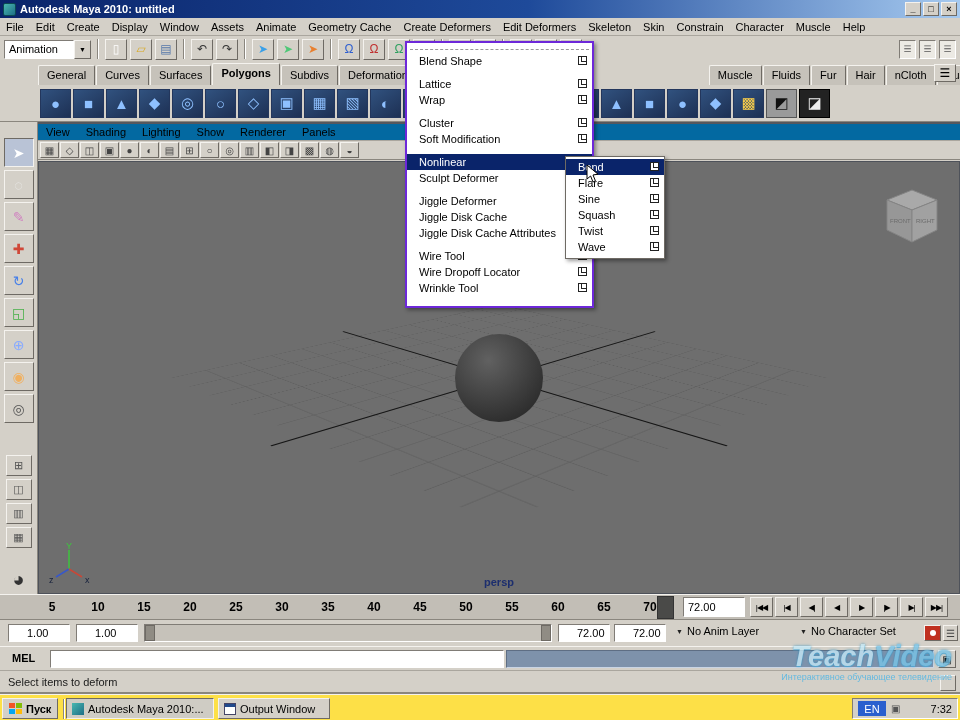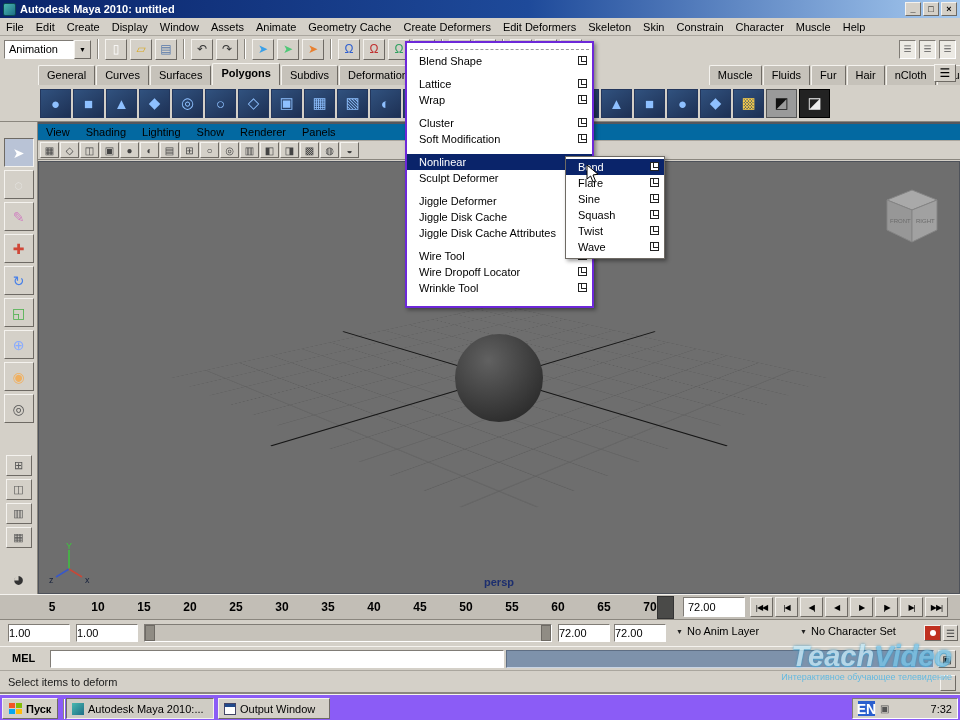--- a/index.html
+++ b/index.html
@@ -50,46 +50,46 @@
 #persp-label{position:absolute;left:0;right:0;bottom:5px;text-align:center;color:#1c2e6e;font-weight:bold;z-index:4}
 
 #timeline{position:absolute;left:0;top:594px;width:100%;height:26px;background:#c2beb6;border-top:1px solid #f4f2ee;border-bottom:1px solid #8a867e}
 .tick{position:absolute;top:5px;transform:translateX(-50%);font-weight:bold;font-size:12px}
 #frame-marker{position:absolute;left:657px;top:1px;width:17px;height:23px;background:#4a4a48;border:1px solid #333}
 #frame-field{position:absolute;left:683px;top:2px;width:62px;height:20px;padding:3px 4px}
 #playback{position:absolute;left:750px;top:2px;display:flex;gap:2px}
 .pbbtn{width:23px;height:20px;display:flex;align-items:center;justify-content:center;font-size:8px;letter-spacing:-1px;white-space:nowrap}
 
 #rangebar{position:absolute;left:0;top:620px;width:100%;height:26px;background:#d4d0c8}
-.rfield{position:absolute;top:4px;height:18px;padding:2px 0}
+.rfield{position:absolute;top:4px;height:18px;padding:2px 18px}
 #range-slider{position:absolute;left:144px;top:4px;width:408px;height:18px;border:1px solid;border-color:#807c76 #fff #fff #807c76;background:#c6c2ba}
 #range-slider .hL,#range-slider .hR{position:absolute;top:0;width:10px;height:16px;background:#908c84;border:1px solid #6e6a64}
 .rcombo{position:absolute;top:5px;display:flex;align-items:center;gap:4px}
 .rcombo .arr{font-size:7px;color:#222}
 #autokey{position:absolute;left:924px;top:5px;width:17px;height:16px;background:#c03020;border:1px solid;border-color:#f4f2ee #6e6a64 #6e6a64 #f4f2ee}
 #autokey::after{content:"";position:absolute;left:5px;top:4px;width:6px;height:6px;border-radius:50%;background:#fff}
 
 #melbar{position:absolute;left:0;top:646px;width:100%;height:24px;background:#d4d0c8;border-top:1px solid #f4f2ee}
 #mel-label{position:absolute;left:12px;top:5px;font-weight:bold}
 #mel-input{position:absolute;left:50px;top:3px;width:454px;height:18px}
 #mel-output{position:absolute;left:506px;top:3px;width:428px;height:18px;background:#7e92ab;border:1px solid;border-color:#5e6e84 #c8d4e4 #c8d4e4 #5e6e84}
 #mel-se-btn{position:absolute;left:938px;top:3px;width:18px;height:18px;font-size:10px;display:flex;align-items:center;justify-content:center}
 
 #helpline{position:absolute;left:0;top:670px;width:100%;height:24px;background:#d4d0c8;border-top:1px solid #aaa69e}
 #help-text{position:absolute;left:8px;top:5px;color:#1a1a1a}
 #help-btn{position:absolute;left:940px;top:4px;width:16px;height:16px}
 
-#taskbar{position:absolute;left:0;top:694px;width:100%;height:26px;background:#8b5cf6;border-top:1px solid #f4f2ee;box-shadow:0 -2px 0 #8a867e}
+#taskbar{position:absolute;left:0;top:694px;width:100%;height:26px;background:#fde047;border-top:1px solid #f4f2ee;box-shadow:0 -2px 0 #8a867e}
 #start-btn{position:absolute;left:2px;top:3px;height:21px;padding:0 6px;display:flex;align-items:center;gap:4px;font-weight:bold}
 .winflag{display:inline-grid;grid-template-columns:6px 6px;grid-template-rows:5px 5px;gap:1px}
 .winflag i{display:block}
 .taskbtn{position:absolute;top:3px;height:21px;display:flex;align-items:center;gap:4px;padding:0 5px;white-space:nowrap;overflow:hidden}
 .task-ico{width:12px;height:12px;flex:0 0 auto}
 #tray{position:absolute;right:2px;top:3px;height:21px;width:106px;border:1px solid;border-color:#807c76 #fff #fff #807c76;background:#d4d0c8;display:flex;align-items:center;gap:5px;padding:0 5px}
-#lang-badge{width:17px;height:15px;background:#2a5fce;color:#fff;font-size:14px;font-weight:bold;display:flex;align-items:center;justify-content:center}
+#lang-badge{width:28px;height:15px;background:#2a5fce;color:#fff;font-size:11px;font-weight:normal;display:flex;align-items:center;justify-content:center}
 
 #menu-deformers{position:absolute;left:405px;top:41px;width:189px;background:#fff;border:2px solid #6d28d9;box-shadow:2px 2px 4px rgba(0,0,0,.4);z-index:100;padding:2px 0 3px}
 .tearoff{height:5px;border-bottom:1px dashed #999;margin:0 3px 3px}
 .mitem{position:relative;height:16px;line-height:16px;padding-left:12px}
 .mitem.hl{background:#0a246a;color:#fff}
 .msep{height:1px;background:#9a9a9a;border-bottom:1px solid #fff;margin:3px 2px}
 .obox{position:absolute;right:5px;top:3px;width:9px;height:9px;border:1px solid #222;background:#fff}
 .obox::after{content:"";position:absolute;right:-1px;top:-1px;width:4px;height:4px;border:1px solid #222;background:#fff}
 .sarrow{position:absolute;right:4px;top:4px;width:0;height:0;border:4px solid transparent;border-left-color:#fff}
 

